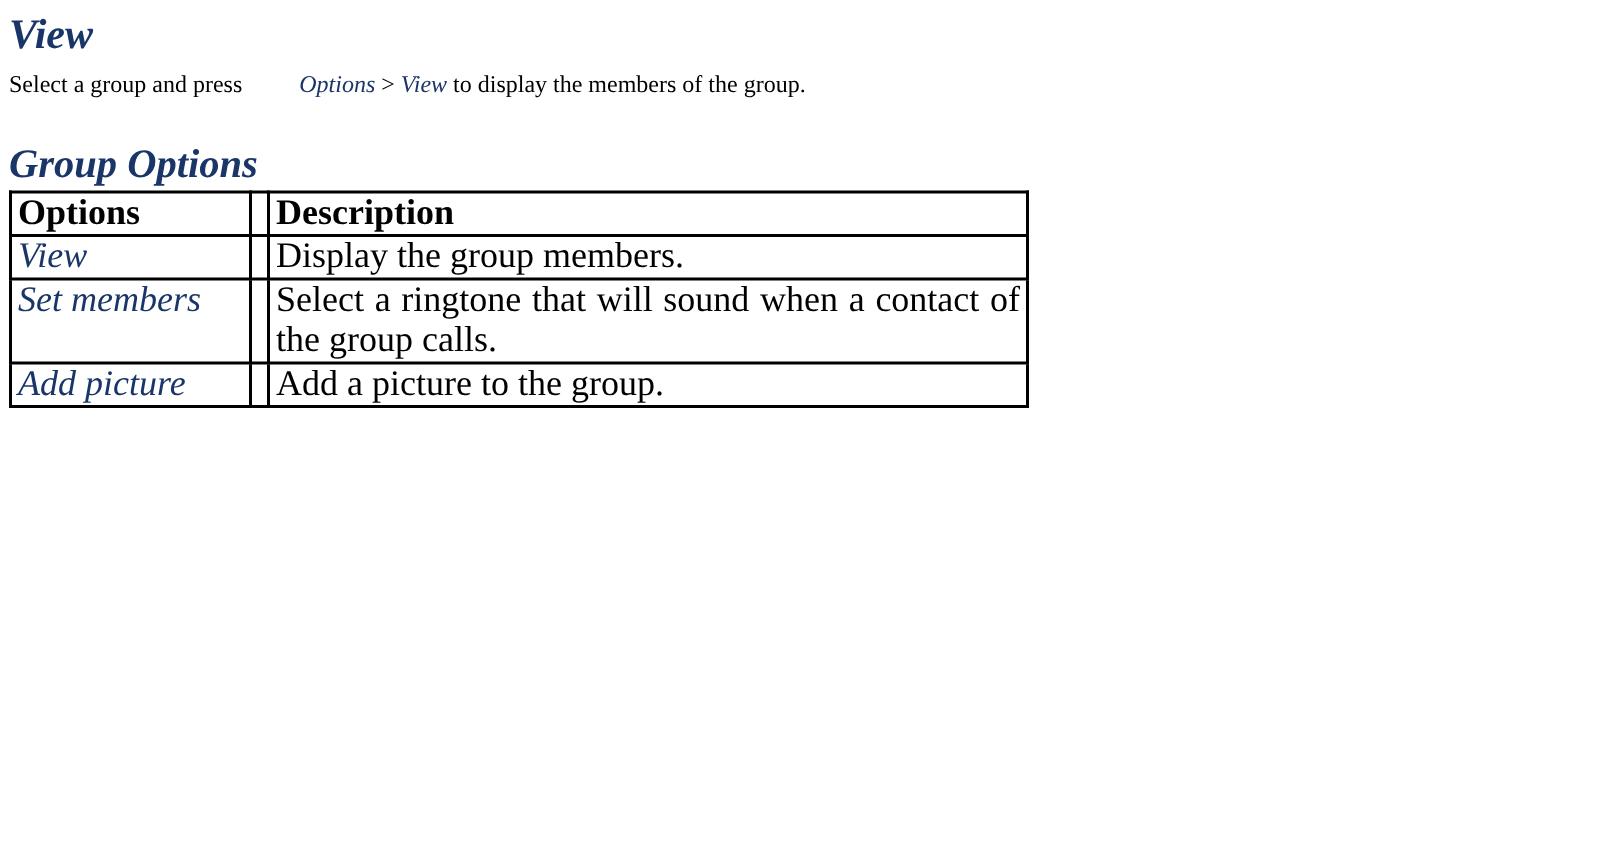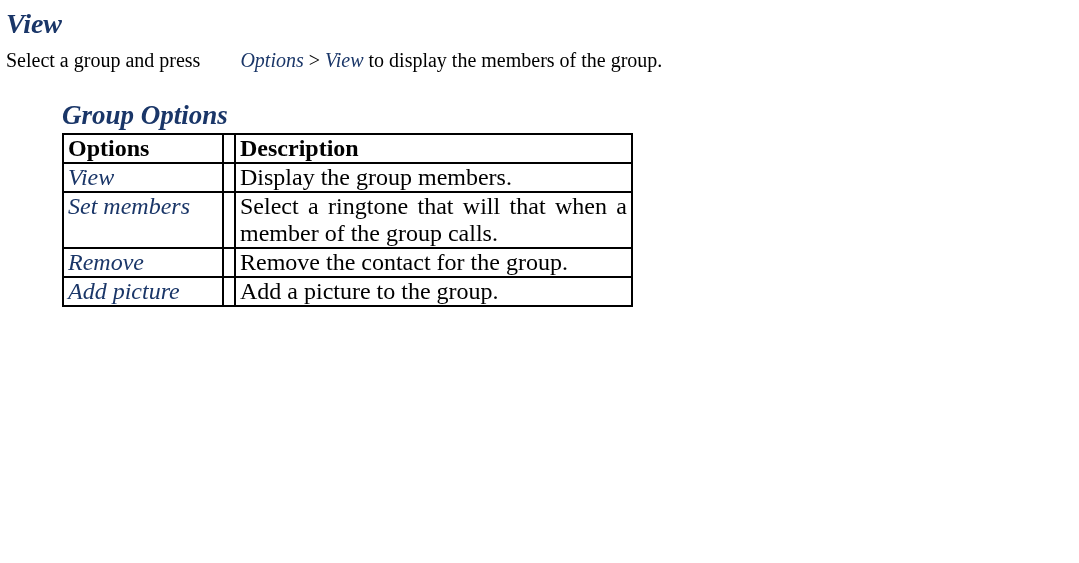--- a/index.html
+++ b/index.html
@@ -14,35 +14,34 @@
       padding: 8px 0 0 6px;
     }
     .heading-1 {
       font-weight: bold;
       font-style: italic;
       font-size: 28px;
       color: #1a3668;
       margin-bottom: 6px;
     }
     .intro-text {
-      font-size: 20px;
+      font-size: 16px;
       color: #000;
       margin-bottom: 26px;
       line-height: 1.4;
     }
     .option-word {
       font-style: italic;
       color: #1a3668;
     }
     .gt-sep {
       color: #000;
     }
     .section-block {
-      margin-left: 56px;
-      width: 571px;
+      width: 680px;
     }
     .heading-2 {
       font-weight: bold;
       font-style: italic;
       font-size: 27px;
       color: #1a3668;
       margin-bottom: 2px;
     }
     table {
       border-collapse: collapse;
@@ -114,26 +113,21 @@
       <th>Description</th>
     </tr>
     <tr>
       <td class="opt-name">View</td>
       <td class="spacer"></td>
       <td>Display the group members.</td>
     </tr>
     <tr>
       <td class="opt-name">Set members</td>
       <td class="spacer"></td>
-      <td class="justify">Select a ringtone that will that when a member of the group calls.</td>
-    </tr>
-    <tr>
-      <td class="opt-name">Remove</td>
-      <td class="spacer"></td>
-      <td>Remove the contact for the group.</td>
+      <td class="justify">Select a ringtone that will sound when a contact of the group calls.</td>
     </tr>
     <tr>
       <td class="opt-name">Add picture</td>
       <td class="spacer"></td>
       <td>Add a picture to the group.</td>
     </tr>
   </tbody>
     </table>
 </div>
 

